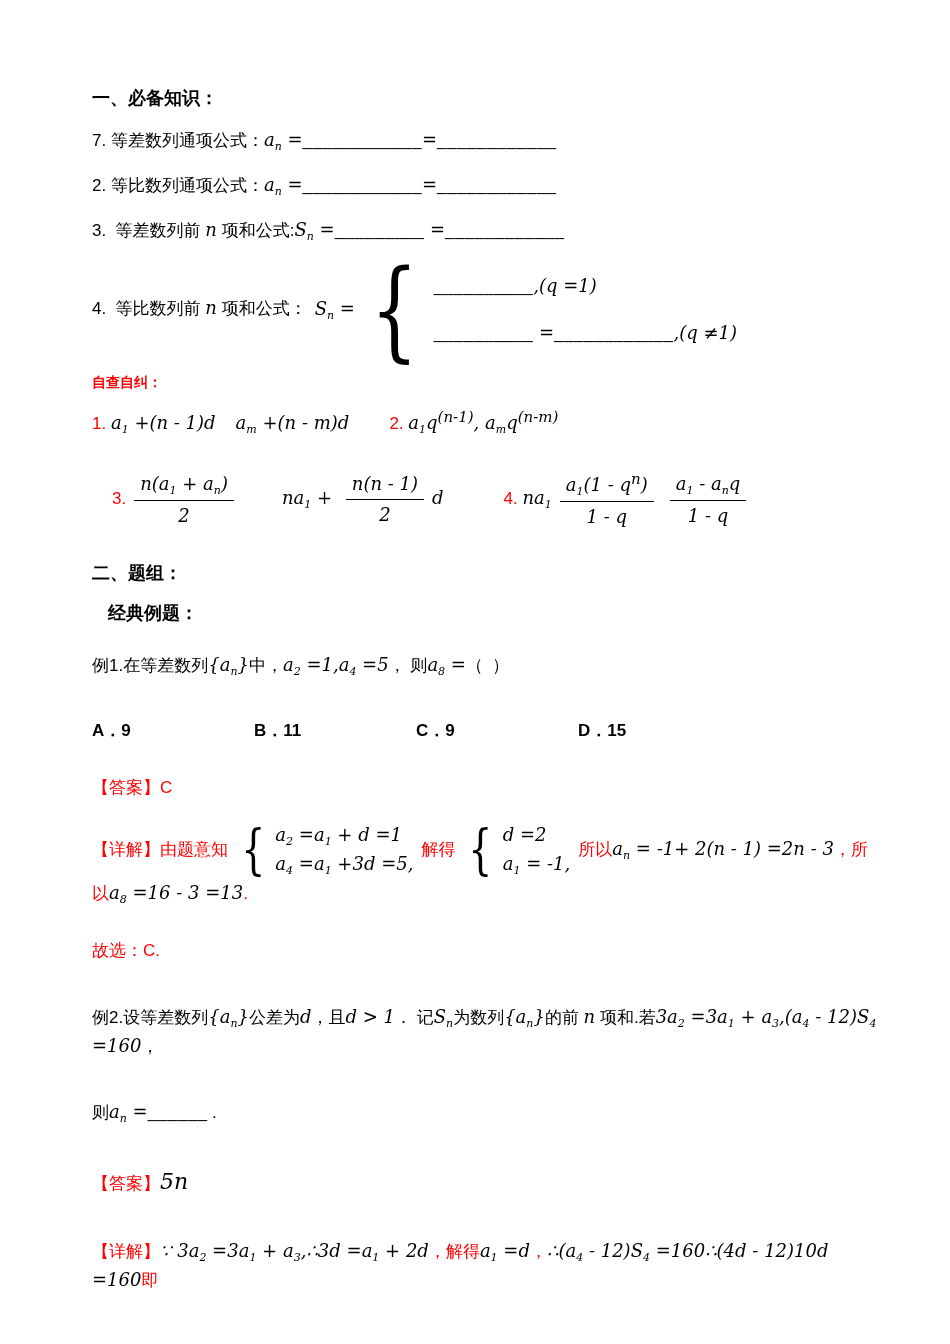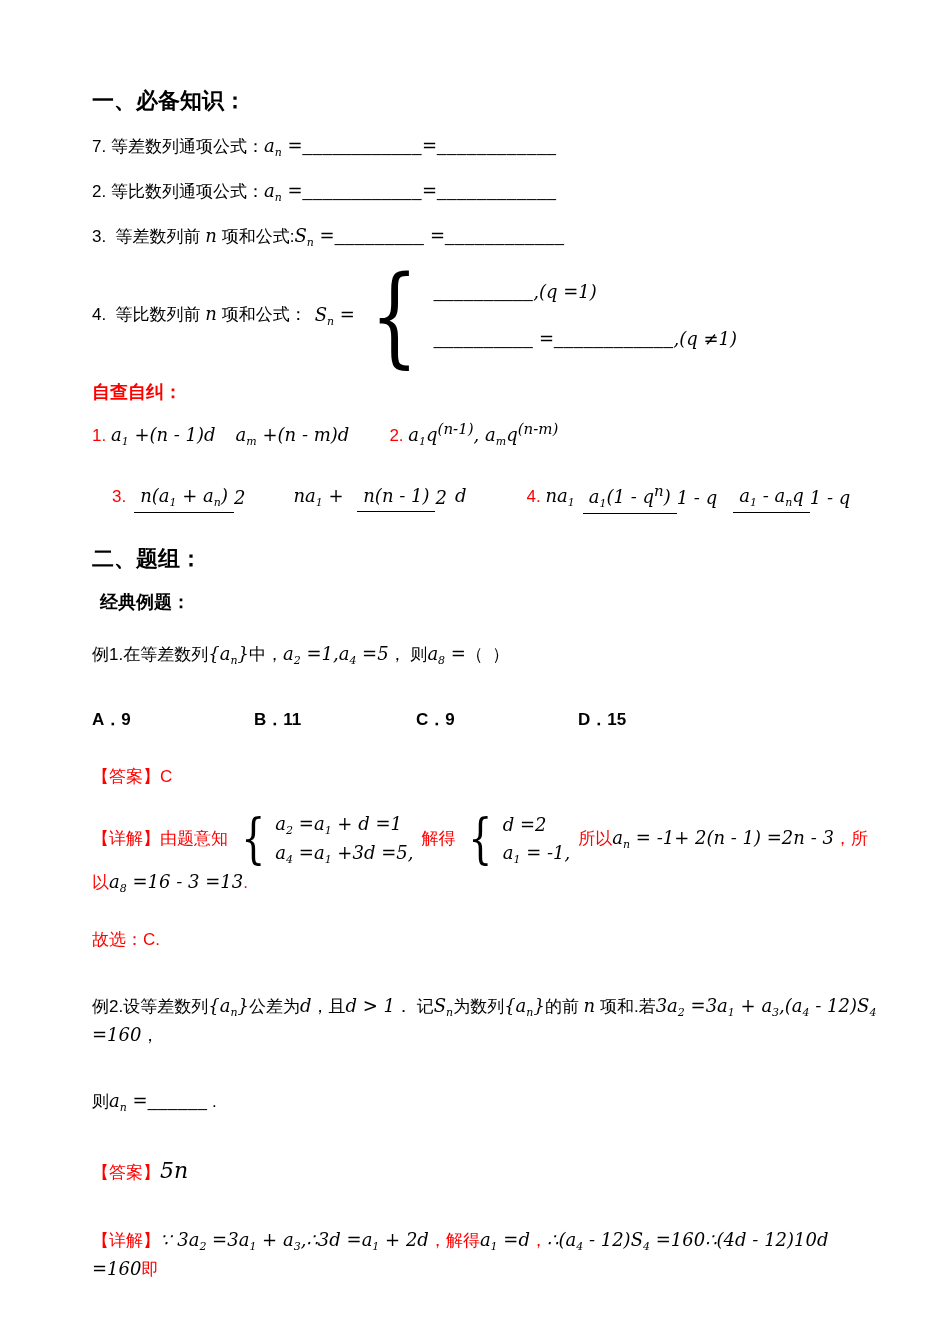--- a/index.html
+++ b/index.html
@@ -1,36 +1,36 @@
 <!DOCTYPE html>
 <html><head>
 <meta charset="utf-8">
 <style>
   html,body{margin:0;padding:0;background:#ffffff;}
   body{width:950px;min-height:1344px;font-family:"Liberation Sans",sans-serif;color:#000;box-sizing:border-box;}
   .page{padding:72px 70px 60px 92px;box-sizing:border-box;}
   .title{font-size:28px;font-weight:bold;color:#ff0000;text-align:center;margin:0 0 24px 0;letter-spacing:1px;}
-  .h1{font-size:22px;font-weight:bold;color:#000;margin:14px 0 16px 0;}
-  .subhead{font-size:18px;font-weight:bold;margin:0 0 26px 8px;}
-  .zc-head{font-size:18px;font-weight:bold;color:#ff0000;margin:6px 0 14px 0;}
+  .h1{font-size:18px;font-weight:bold;color:#000;margin:14px 0 16px 0;}
+  .subhead{font-size:18px;font-weight:bold;margin:0 0 26px 16px;}
+  .zc-head{font-size:14px;font-weight:bold;color:#ff0000;margin:6px 0 14px 0;}
   .line{font-size:17px;line-height:1.55;margin:0 0 20px 0;}
   .line.k{margin-bottom:16px;}
   .line.sp{margin-bottom:30px;}
   .line.sp2{margin-bottom:38px;}
   .run{white-space:pre-wrap;}
   .math{font-family:"DejaVu Serif",serif;font-style:italic;font-size:18px;}
   .run.sub{font-size:11px;vertical-align:-4px;}
   .run.sup{font-size:15px;vertical-align:7px;margin-top:8px;}
   .red{color:#ff0000;}
   .big{font-size:22px;}
   .blank{letter-spacing:0.5px;font-style:normal;font-family:"Liberation Sans",sans-serif;}
   .ml20{margin-left:20px;}
   .ml40{margin-left:40px;}
   .ml60{margin-left:60px;}
-  .frac{display:inline-flex;flex-direction:row;align-items:center;vertical-align:middle;margin:0 8px;font-family:"DejaVu Serif",serif;}
+  .frac{display:inline-flex;flex-direction:column;vertical-align:middle;margin:0 8px;font-family:"DejaVu Serif",serif;}
   .frac .num{display:block;border-bottom:1.4px solid #000;padding:0 6px 1px 6px;text-align:center;}
   .frac .den{display:block;padding-top:1px;text-align:center;}
   .cases{display:inline-flex;align-items:center;vertical-align:middle;margin:0 8px;}
   .cases .brace{font-family:"DejaVu Serif",serif;font-style:normal;font-size:54px;font-weight:300;line-height:0.9;transform:scaleX(0.7);}
   .cases.tall .brace{font-size:108px;}
   .caselines{display:inline-flex;flex-direction:column;padding-left:5px;}
   .cases.tall .caselines{gap:18px;}
   .casepre{margin-right:5px;}
   .options .opt{display:inline-block;min-width:162px;font-weight:600;}
 </style>

